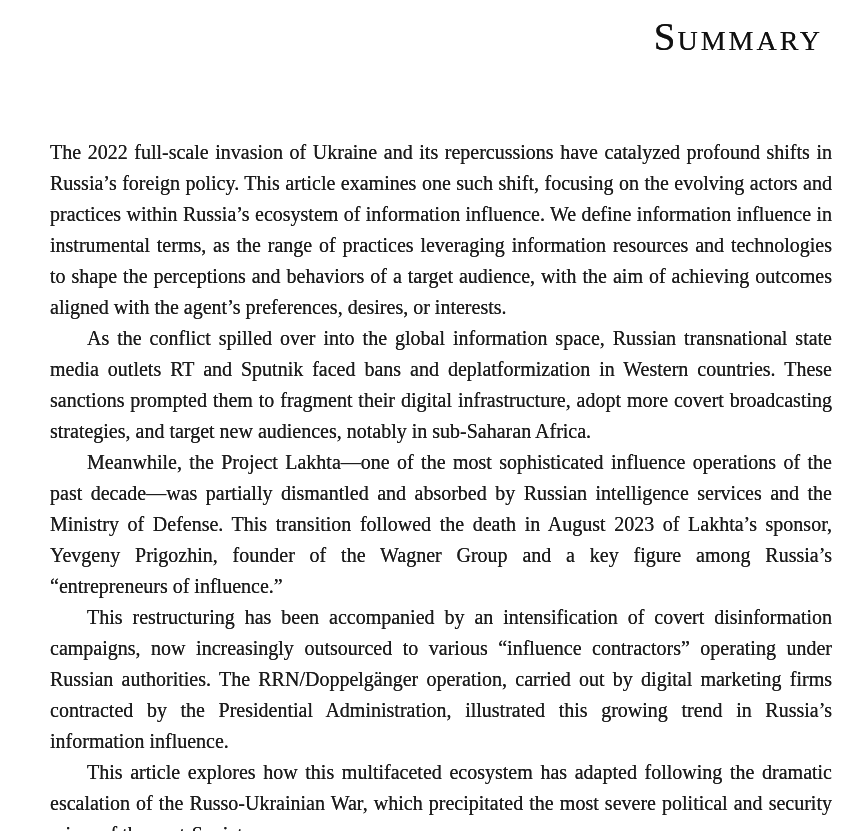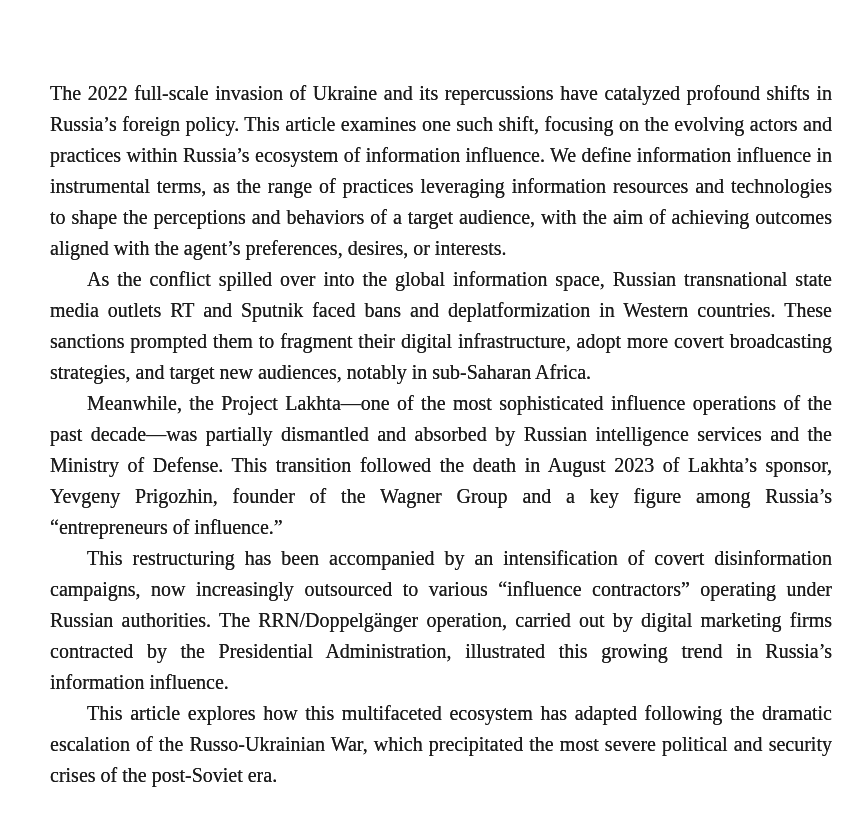--- a/index.html
+++ b/index.html
@@ -44,20 +44,21 @@
     text-indent: 37px;
   }
   .para.no-indent {
     text-indent: 0;
   }
 </style>
 </head>
 <body>
 
 <div class="page">
+  <h1 class="heading"><span class="big-cap">S</span><span class="small-caps">UMMARY</span></h1>
 
   <div class="body-text">
     <p class="para no-indent">The 2022 full-scale invasion of Ukraine and its repercussions have catalyzed profound shifts in Russia’s foreign policy.  This article examines one such shift, focusing on the evolving actors and practices within Russia’s ecosystem of information influence.  We define information influence in instrumental terms, as the range of practices leveraging information resources and technologies to shape the perceptions and behaviors of a target audience, with the aim of achieving outcomes aligned with the agent’s preferences, desires, or interests.</p>
     <p class="para">As the conflict spilled over into the global information space, Russian transnational state media outlets RT and Sputnik faced bans and deplatformization in Western countries.  These sanctions prompted them to fragment their digital infrastructure, adopt more covert broadcasting strategies, and target new audiences, notably in sub-Saharan Africa.</p>
     <p class="para">Meanwhile, the Project Lakhta—one of the most sophisticated influence operations of the past decade—was partially dismantled and absorbed by Russian intelligence services and the Ministry of Defense.  This transition followed the death in August 2023 of Lakhta’s sponsor, Yevgeny Prigozhin, founder of the Wagner Group and a key figure among Russia’s “entrepreneurs of influence.”</p>
     <p class="para">This restructuring has been accompanied by an intensification of covert disinformation campaigns, now increasingly outsourced to various “influence contractors” operating under Russian authorities.  The RRN/Doppelgänger operation, carried out by digital marketing firms contracted by the Presidential Administration, illustrated this growing trend in Russia’s information influence.</p>
     <p class="para">This article explores how this multifaceted ecosystem has adapted following the dramatic escalation of the Russo-Ukrainian War, which precipitated the most severe political and security crises of the post-Soviet era.</p>
   </div>
 </div>
 

